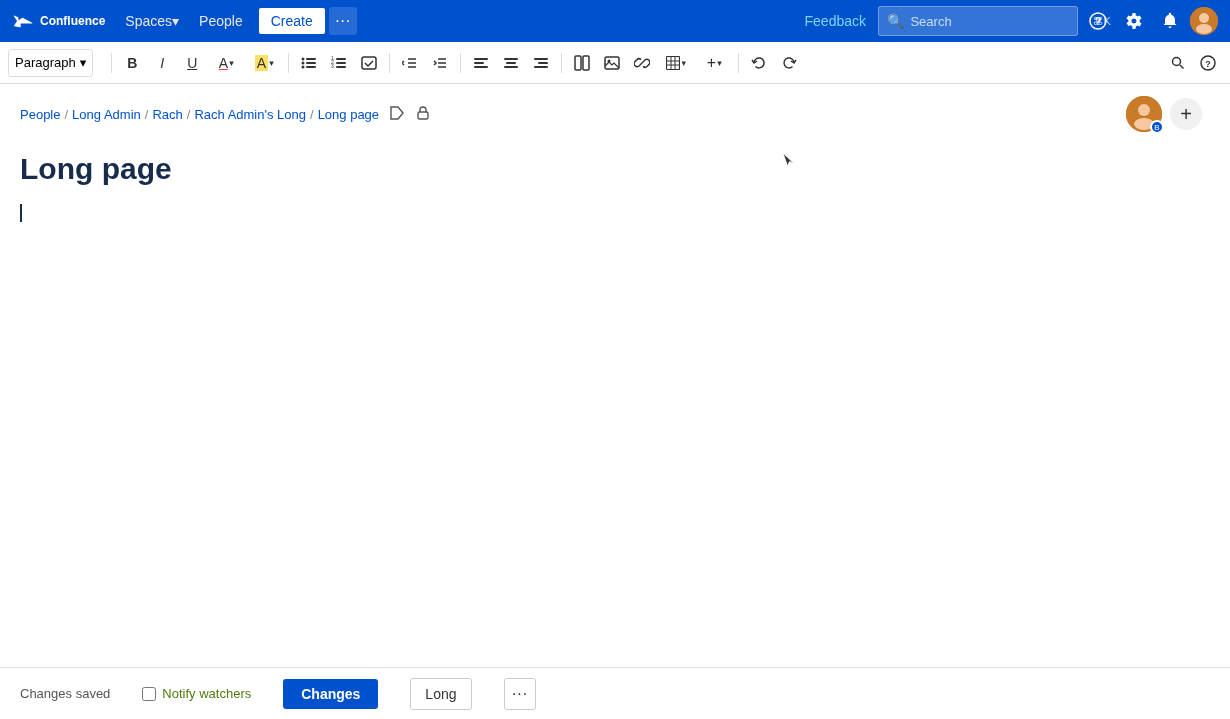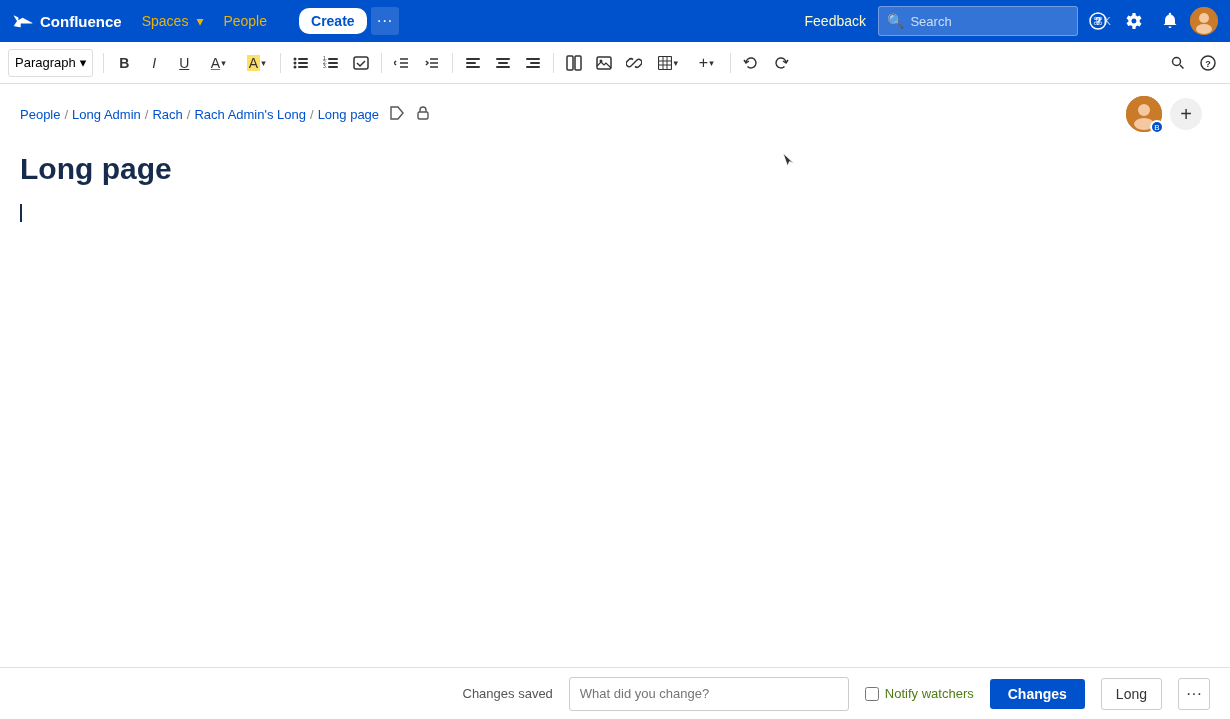--- a/index.html
+++ b/index.html
@@ -13,68 +13,68 @@
       align-items: center;
       padding: 0 12px;
       gap: 4px;
       flex-shrink: 0;
     }
     .nav-logo {
       display: flex;
       align-items: center;
       gap: 6px;
       color: #fff;
-      font-size: 15px;
+      font-size: 12px;
       font-weight: 600;
       margin-right: 8px;
       cursor: pointer;
     }
     .nav-logo-icon {
       width: 22px;
       height: 22px;
     }
     .nav-btn {
-      color: #eab308;
+      color: #e5e5e5;
       background: none;
       border: none;
       cursor: pointer;
       font-size: 14px;
       padding: 4px 8px;
       border-radius: 3px;
       display: flex;
       align-items: center;
-      gap: 8px;
+      gap: 0;
     }
     .nav-create {
       background: #fff;
       color: #0052cc;
       border: none;
-      border-radius: 10px;
-      font-size: 14px;
-      font-weight: 700;
+      border-radius: 2px;
+      font-size: 14px;
+      font-weight: 400;
       padding: 5px 12px;
       cursor: pointer;
-      margin-left: 20px;
+      margin-left: 4px;
     }
     .nav-more {
       color: #fff;
       background: rgba(255,255,255,0.15);
       border: none;
       border-radius: 3px;
       width: 28px;
       height: 28px;
       cursor: pointer;
       font-size: 16px;
       display: flex;
       align-items: center;
       justify-content: center;
     }
     .nav-spacer { flex: 1; }
     .nav-feedback {
-      color: #fef9c3;
+      color: #7dd3fc;
       background: none;
       border: none;
       font-size: 14px;
       padding: 4px 8px;
       cursor: pointer;
       border-radius: 3px;
     }
     .nav-search {
       background: rgba(255,255,255,0.2);
       border: 1px solid rgba(255,255,255,0.3);
@@ -139,21 +139,21 @@
       border: 1px solid #ddd;
       border-radius: 3px;
       padding: 3px 6px;
       font-size: 13px;
       cursor: pointer;
       background: #fff;
       height: 28px;
       display: flex;
       align-items: center;
       gap: 4px;
-      margin-right: 4px;
+      margin-right: 12px;
     }
     .tb-sep {
       width: 1px;
       height: 20px;
       background: #ddd;
       margin: 0 4px;
     }
     .tb-btn {
       background: none;
       border: none;
@@ -297,23 +297,22 @@
     }
 
     
     .bottom-bar {
       height: 52px;
       background: #fff;
       border-top: 1px solid #e0e0e0;
       display: flex;
       align-items: center;
       padding: 0 20px;
-      gap: 16px;
+      gap: 32px;
       flex-shrink: 0;
-      justify-content: flex-end;
     }
     .changes-saved {
       font-size: 13px;
       color: #555;
       white-space: nowrap;
     }
     .change-input {
       flex: 1;
       max-width: 280px;
       height: 34px;
@@ -638,21 +637,20 @@
   <h1 class="page-title" contenteditable="true" style="">Long page</h1>
   <div class="editor-area" contenteditable="true" style="">
     <div class="cursor-line">
       <span class="text-cursor"></span>
     </div>
   </div>
 </div>
 
 <div class="bottom-bar">
   <span class="changes-saved">Changes saved</span>
-  <input class="change-input" type="text" placeholder="What did you change?" style="">
   <div class="notify-section">
     <input type="checkbox" class="notify-checkbox" id="notify-cb" style="">
     <label class="notify-label" for="notify-cb">Notify watchers</label>
   </div>
   <button class="update-btn">Changes</button>
   <button class="close-btn">Long</button>
   <button class="more-btn">···</button>
 </div>
 
 <svg class="mouse-cursor" viewBox="0 0 12 18" fill="none" xmlns="http://www.w3.org/2000/svg">

